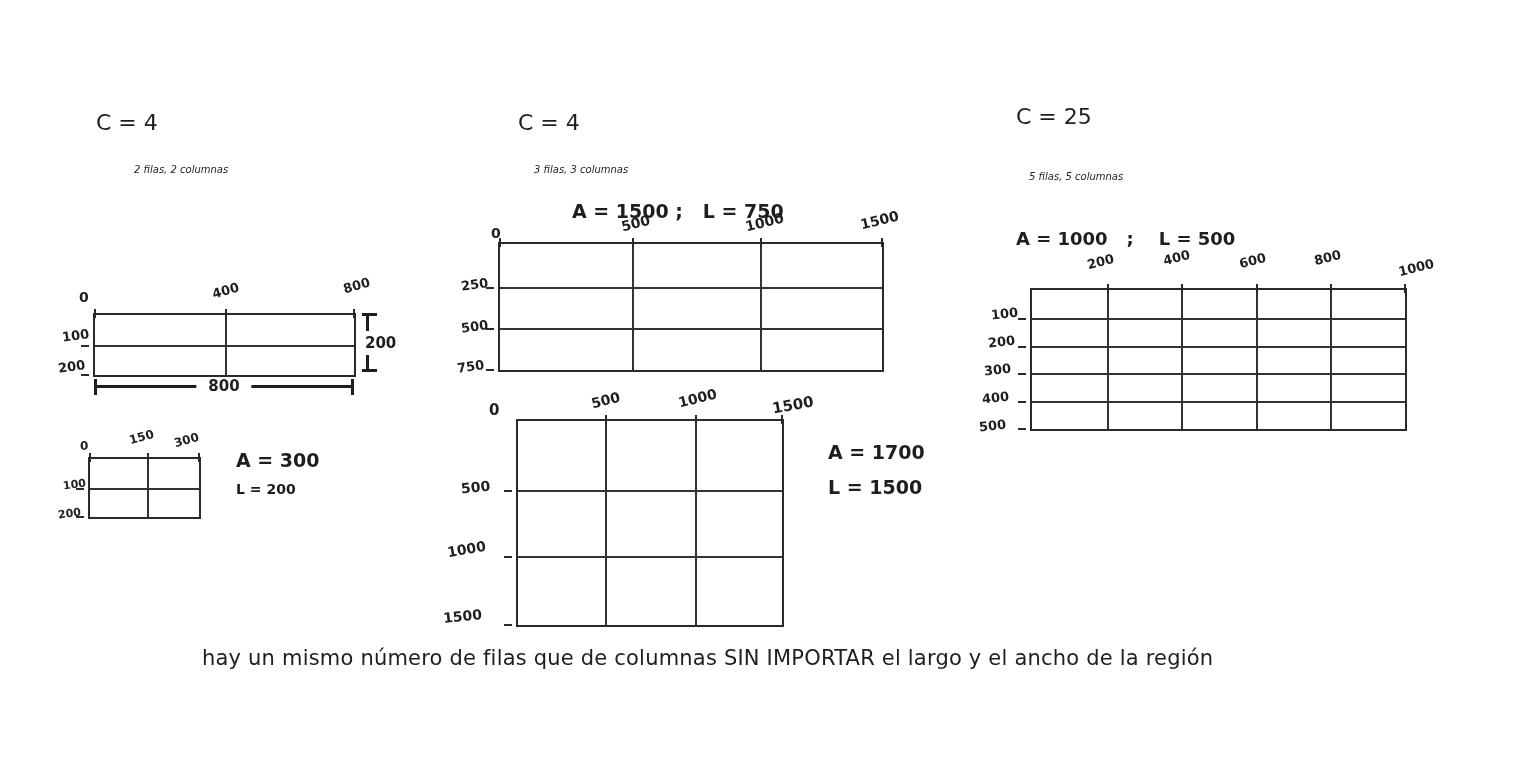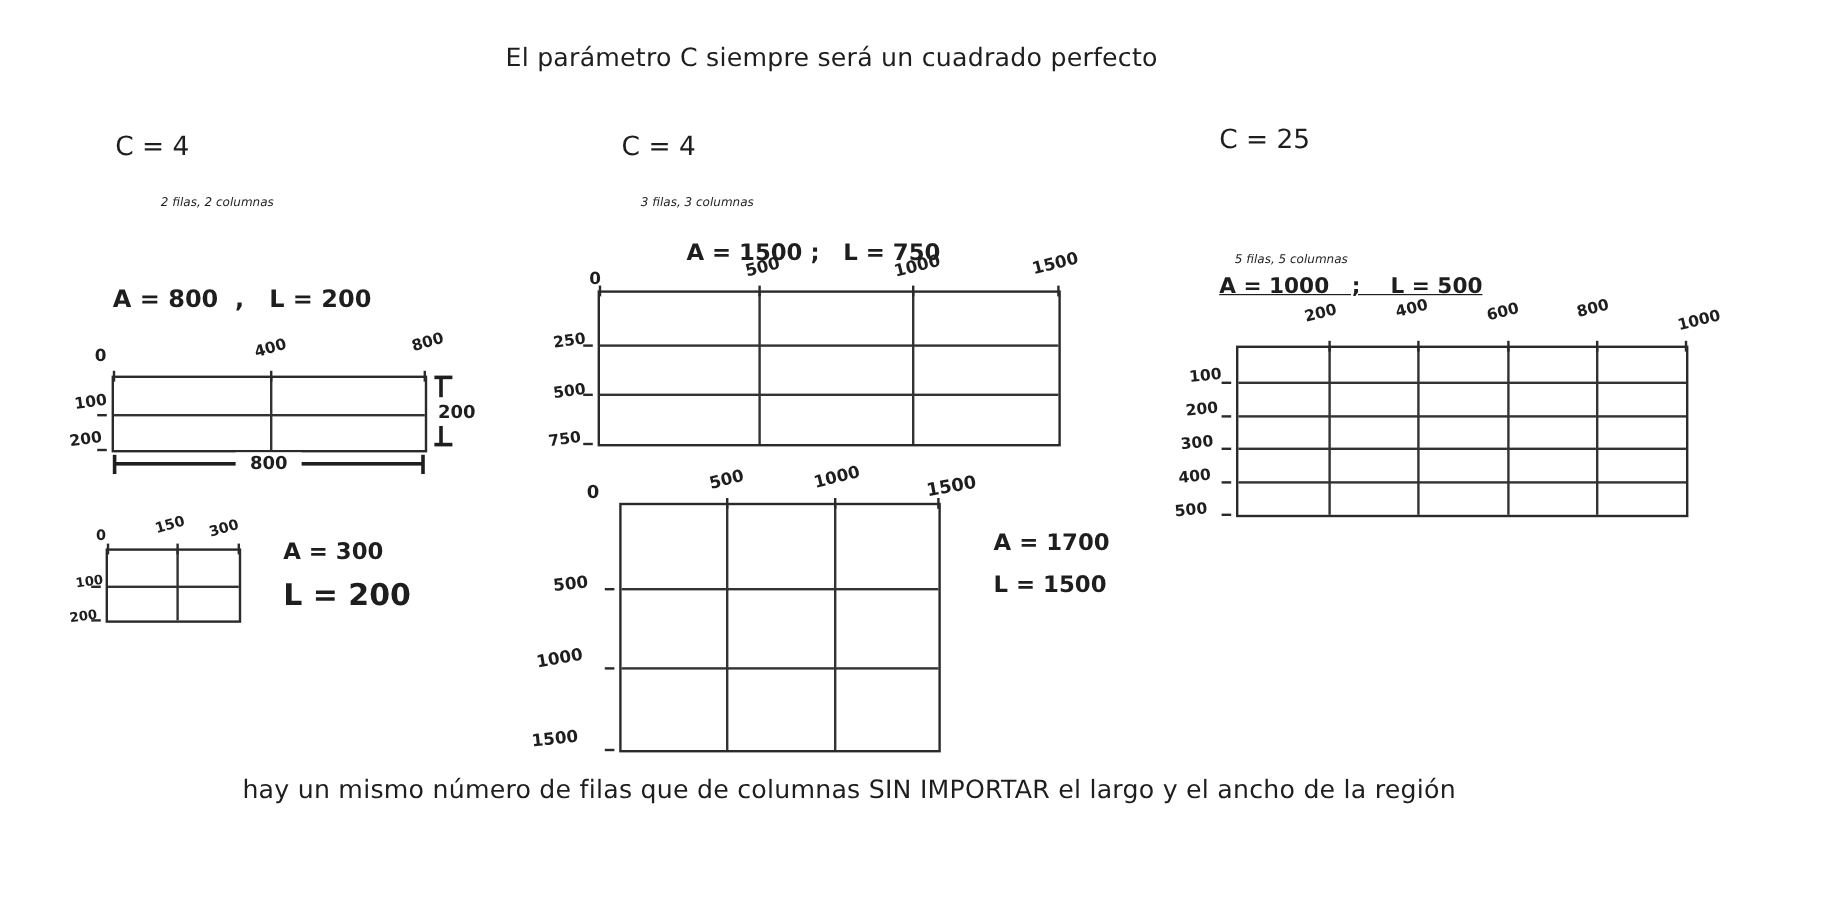--- a/index.html
+++ b/index.html
@@ -31,25 +31,23 @@
   .dim-v .cap{position:absolute;height:3px;width:15px;background:#1e1e1e;left:-7px;}
   .dim-v .lbl{position:absolute;top:50%;left:-6px;transform:translateY(-50%);
     background:#fff;padding:3px 2px;font-size:15px;font-weight:700;}
   .footer{font-size:21px;line-height:29px;letter-spacing:.2px;white-space:nowrap;}
 </style>
 </head>
 <body>
 
 <div class="canvas">
 
-  <div class="abs title" style="left:693px;top:36px;transform:translateX(-50%);">El parámetro C siempre será un cuadrado perfecto</div>
 
   <div class="abs heading" style="left:96px;top:110px;">C = 4</div>
   <div class="abs sub" style="left:134px;top:164px;">2 filas, 2 columnas</div>
-  <div class="abs formula" style="left:94px;top:237px;font-size:20px;">A = 800  ,   L = 200</div>
 
   <div class="grid" style="left:93px;top:313px;width:259px;height:60px;">
     <div class="vl" style="left:50%;"></div>
     <div class="hl" style="top:50%;"></div>
     <div class="t-top" style="left:-1px;"></div>
     <div class="t-top" style="left:50%;"></div>
     <div class="t-top" style="right:-1px;"></div>
     <div class="t-left" style="top:50%;"></div>
     <div class="t-left" style="bottom:-1px;"></div>
   </div>
@@ -78,21 +76,21 @@
     <div class="t-top" style="right:-1px;"></div>
     <div class="t-left" style="top:50%;"></div>
     <div class="t-left" style="bottom:-1px;"></div>
   </div>
   <div class="abs num" style="left:80px;top:439px;font-size:12px;">0</div>
   <div class="abs num r16" style="left:129px;top:430px;font-size:12px;">150</div>
   <div class="abs num r16" style="left:174px;top:433px;font-size:12px;">300</div>
   <div class="abs num r8" style="left:63px;top:478px;font-size:11px;">100</div>
   <div class="abs num r8" style="left:58px;top:507px;font-size:11px;">200</div>
   <div class="abs formula" style="left:236px;top:449px;font-size:19px;">A = 300</div>
-  <div class="abs formula" style="left:236px;top:481px;font-size:25px;">L = 200</div>
+  <div class="abs formula" style="left:236px;top:481px;font-size:14px;">L = 200</div>
 
   <div class="abs heading" style="left:518px;top:110px;">C = 4</div>
   <div class="abs sub" style="left:534px;top:164px;">3 filas, 3 columnas</div>
   <div class="abs formula" style="left:572px;top:200px;font-size:19px;">A = 1500 ;   L = 750</div>
 
   <div class="grid" style="left:498px;top:242px;width:382px;height:126px;">
     <div class="vl" style="left:34.5%;"></div>
     <div class="vl" style="left:68%;"></div>
     <div class="hl" style="top:34%;"></div>
     <div class="hl" style="top:67%;"></div>
@@ -128,22 +126,22 @@
   <div class="abs num r14" style="left:591px;top:392px;font-size:14px;">500</div>
   <div class="abs num r14" style="left:678px;top:390px;font-size:14px;">1000</div>
   <div class="abs num r10" style="left:772px;top:396px;font-size:15px;">1500</div>
   <div class="abs num r6" style="left:461px;top:479px;font-size:14px;">500</div>
   <div class="abs num r10" style="left:447px;top:541px;font-size:14px;">1000</div>
   <div class="abs num r6" style="left:443px;top:608px;font-size:14px;">1500</div>
   <div class="abs formula" style="left:828px;top:441px;font-size:19px;">A = 1700</div>
   <div class="abs formula" style="left:828px;top:476px;font-size:19px;">L = 1500</div>
 
   <div class="abs heading" style="left:1016px;top:104px;">C = 25</div>
-  <div class="abs sub" style="left:1029px;top:171px;margin-top:40px;">5 filas, 5 columnas</div>
-  <div class="abs formula" style="left:1016px;top:228px;font-size:18px;text-decoration:underline;">A = 1000   ;    L = 500</div>
+  <div class="abs sub" style="left:1029px;top:171px;">5 filas, 5 columnas</div>
+  <div class="abs formula" style="left:1016px;top:228px;font-size:18px;">A = 1000   ;    L = 500</div>
 
   <div class="grid" style="left:1030px;top:288px;width:373px;height:139px;">
     <div class="vl" style="left:20%;"></div>
     <div class="vl" style="left:40%;"></div>
     <div class="vl" style="left:60%;"></div>
     <div class="vl" style="left:80%;"></div>
     <div class="hl" style="top:20%;"></div>
     <div class="hl" style="top:40%;"></div>
     <div class="hl" style="top:60%;"></div>
     <div class="hl" style="top:80%;"></div>

